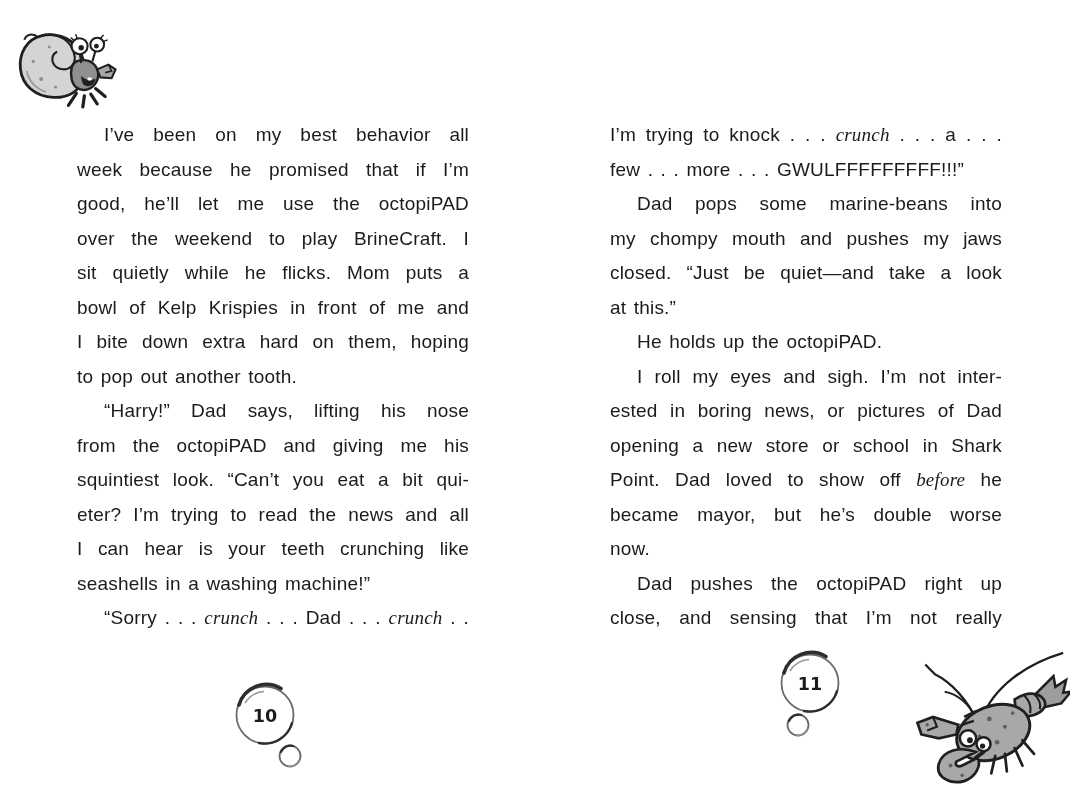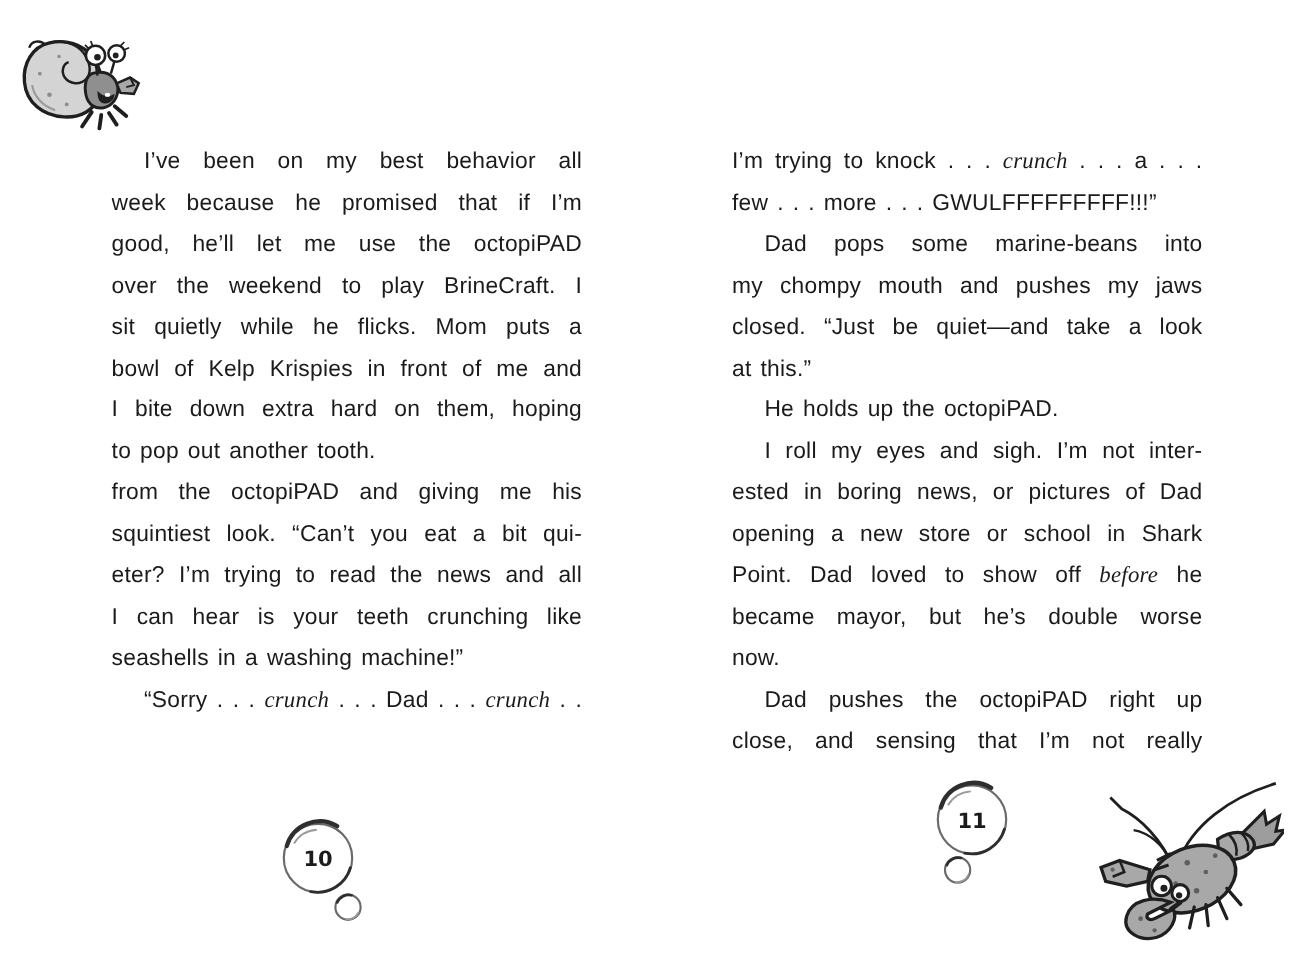--- a/index.html
+++ b/index.html
@@ -16,21 +16,21 @@
     width: 1075px;
     height: 800px;
     background: #ffffff;
   }
   .text-col {
     position: absolute;
     top: 118px;
     width: 392px;
     color: #1b1b1b;
   }
-  .text-col.left  { left: 93px; }
+  .text-col.left  { left: 77px; }
   .text-col.right { left: 610px; }
   .line {
     height: 34.5px;
     line-height: 34.5px;
     font-size: 19px;
     letter-spacing: 0.2px;
     word-spacing: 2px;
     text-align: justify;
     text-align-last: justify;
     overflow: hidden;
@@ -94,20 +94,21 @@
 
   <div class="text-col left" id="left-col">
       <div class="line indent"><span>I’ve been on my best behavior all</span></div>
       <div class="line"><span>week because he promised that if I’m</span></div>
       <div class="line"><span>good, he’ll let me use the octopiPAD</span></div>
       <div class="line"><span>over the weekend to play BrineCraft. I</span></div>
       <div class="line"><span>sit quietly while he flicks. Mom puts a</span></div>
       <div class="line"><span>bowl of Kelp Krispies in front of me and</span></div>
       <div class="line"><span>I bite down extra hard on them, hoping</span></div>
       <div class="line end"><span>to pop out another tooth.</span></div>
+      <div class="line indent"><span>“Harry!” Dad says, lifting his nose</span></div>
       <div class="line"><span>from the octopiPAD and giving me his</span></div>
       <div class="line"><span>squintiest look. “Can’t you eat a bit qui-</span></div>
       <div class="line"><span>eter? I’m trying to read the news and all</span></div>
       <div class="line"><span>I can hear is your teeth crunching like</span></div>
       <div class="line end"><span>seashells in a washing machine!”</span></div>
       <div class="line indent"><span>“Sorry . . . </span><i>crunch</i><span> . . . Dad . . . </span><i>crunch</i><span> . . .</span></div>
     </div>
 
   <div class="text-col right" id="right-col">
       <div class="line"><span>I’m trying to knock . . . </span><i>crunch</i><span> . . . a . . .</span></div>

